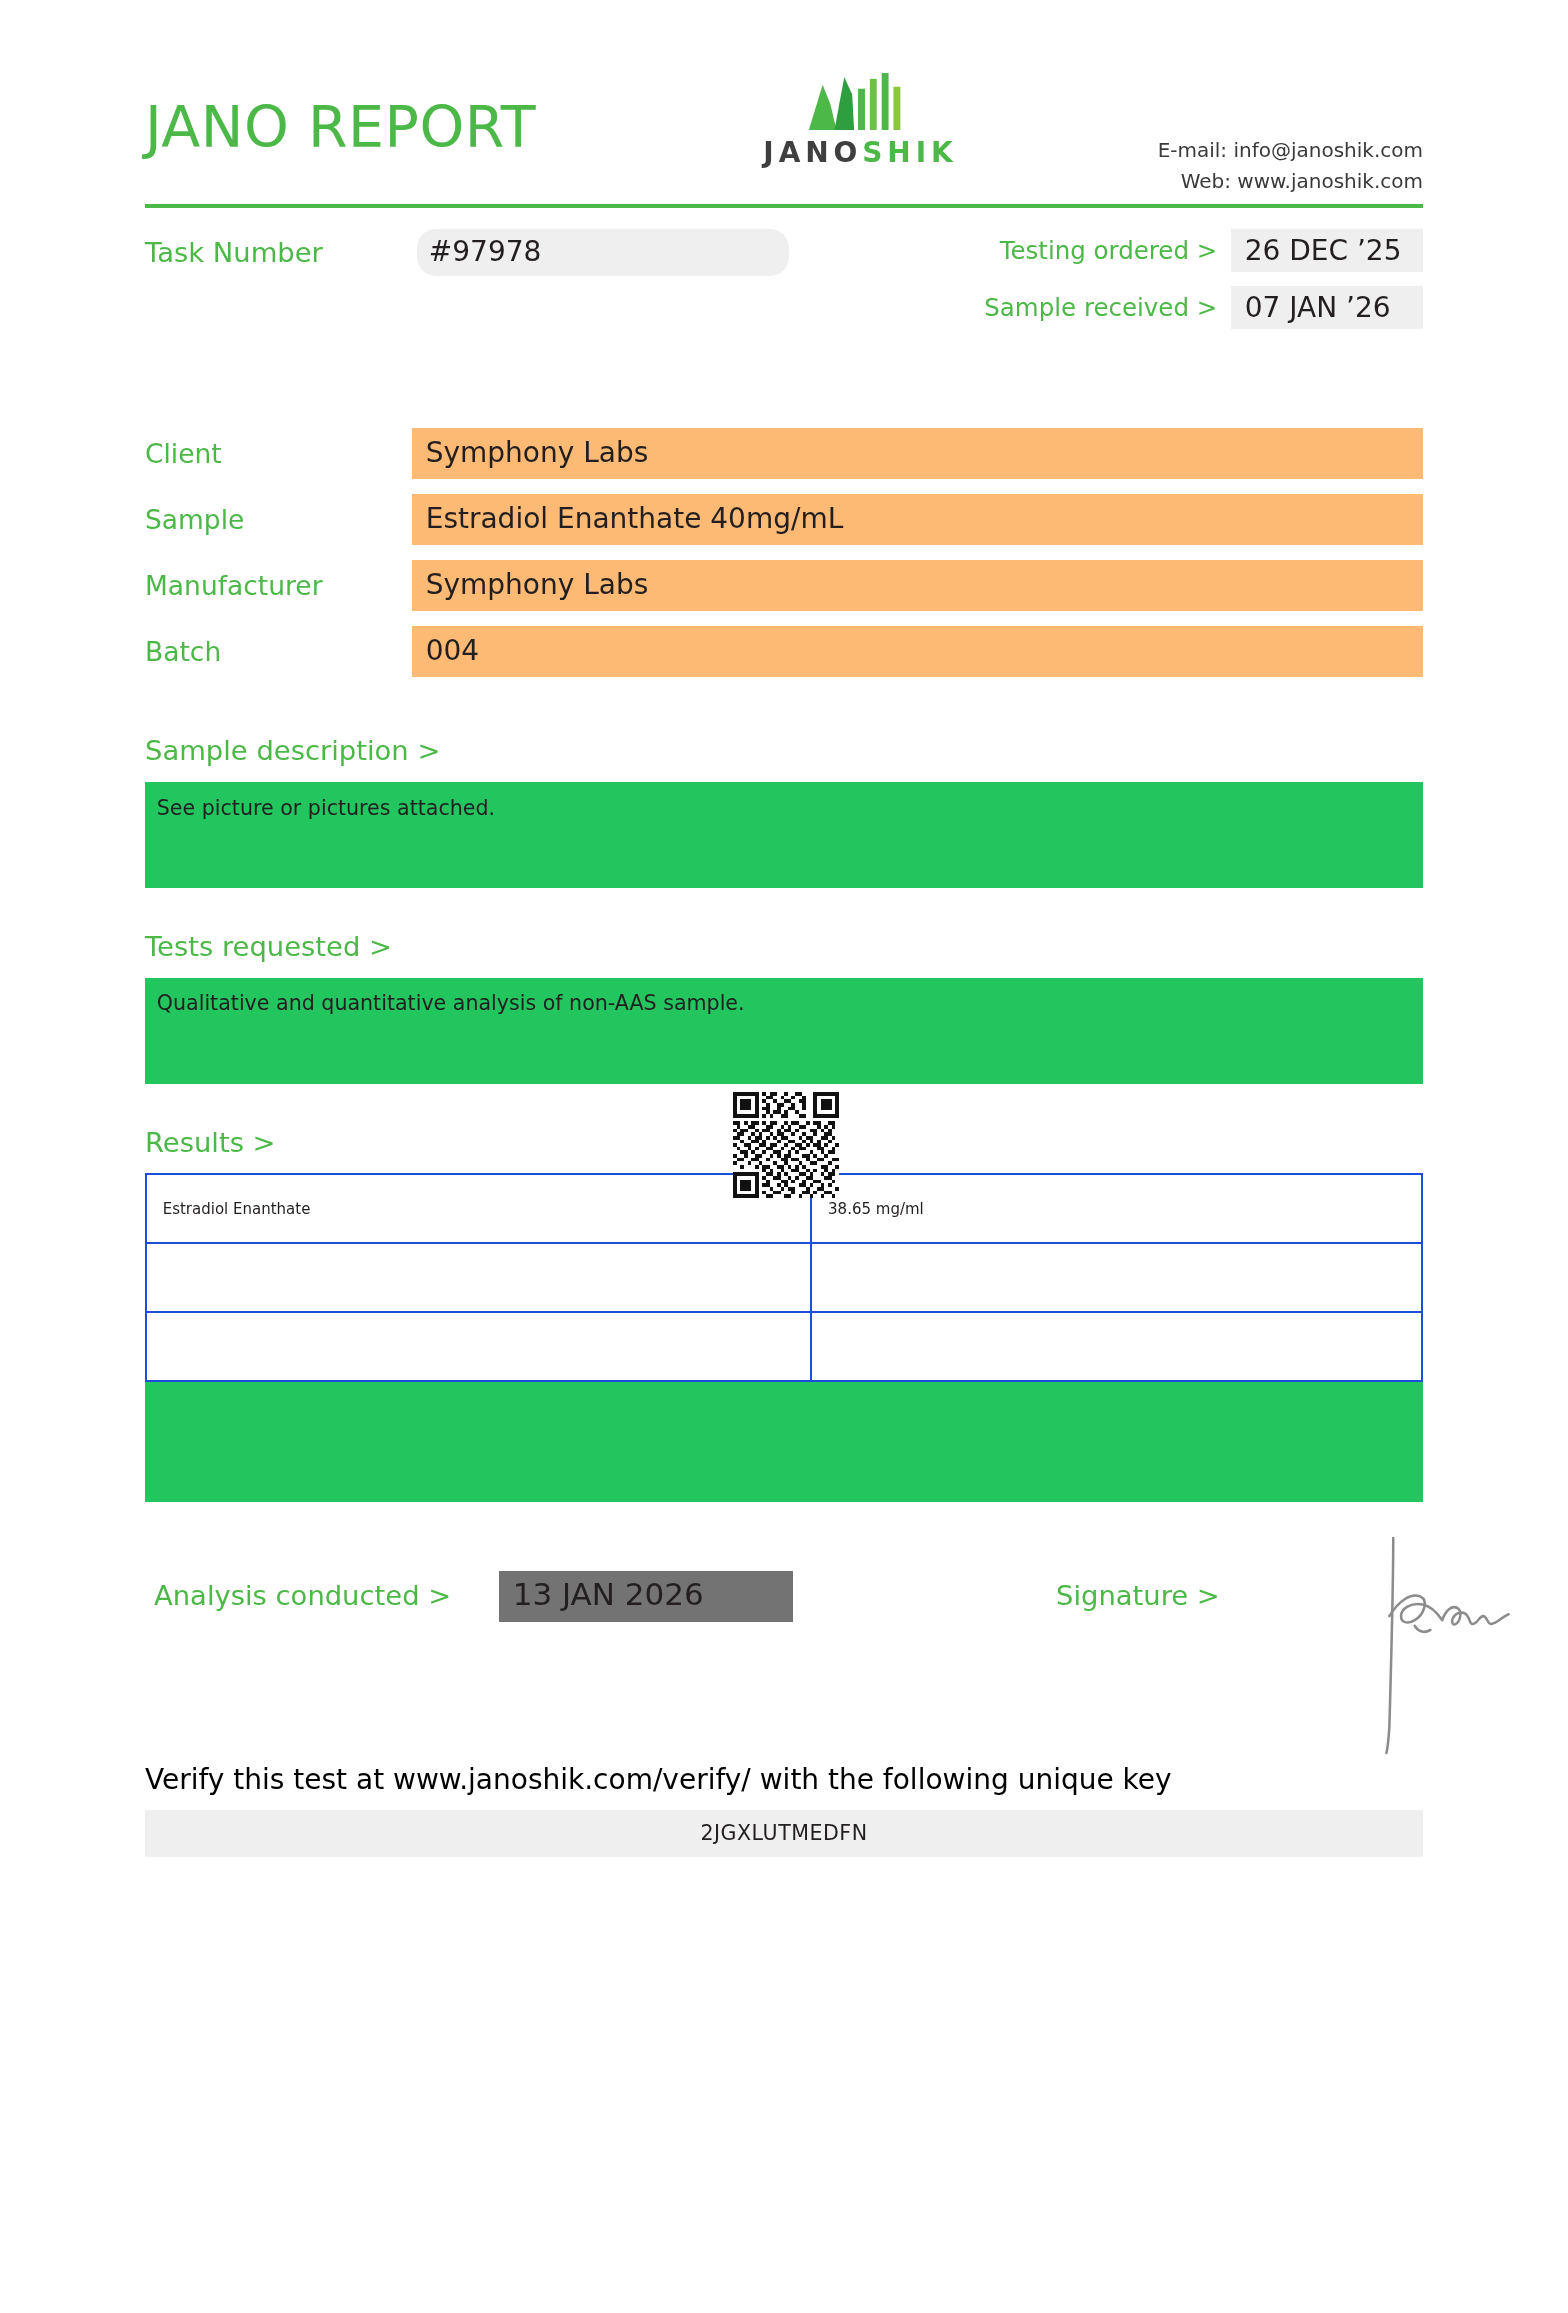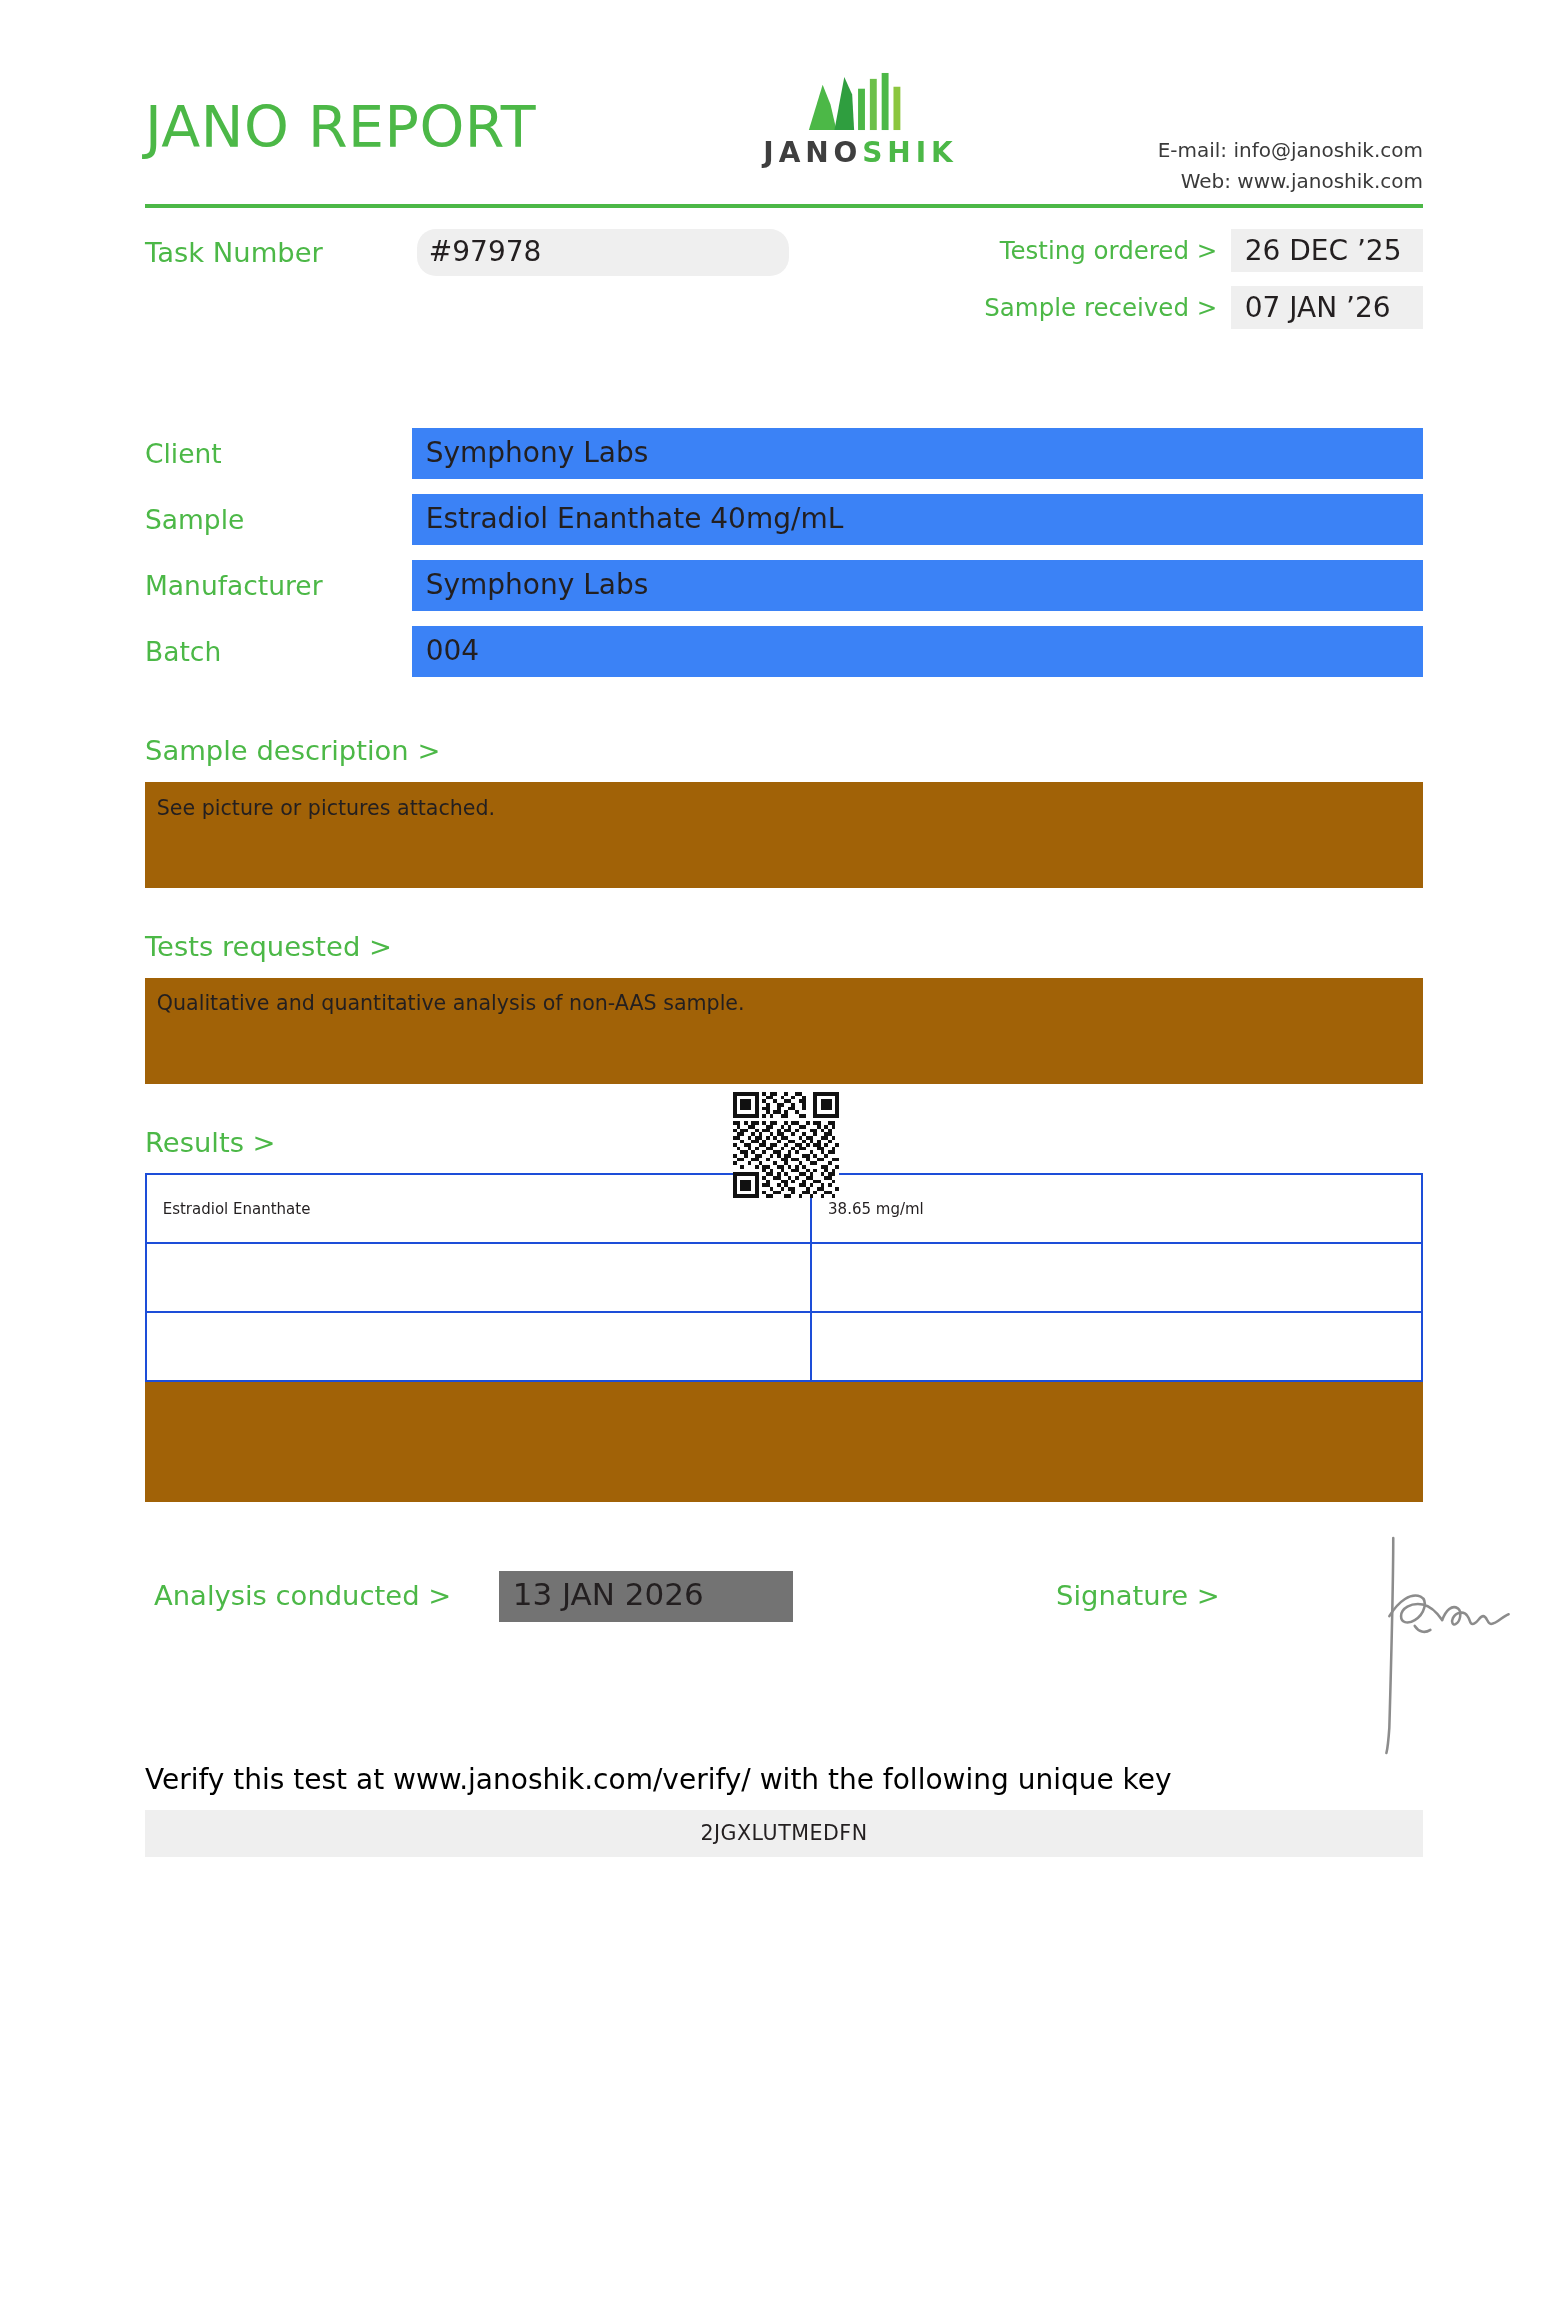--- a/index.html
+++ b/index.html
@@ -139,33 +139,33 @@
     top: 9.8px;
     font-size: 26.5px;
     color: #4cb847;
   }
   .field-value {
     position: absolute;
     left: 267px;
     right: 0;
     top: 0;
     height: 51px;
-    background: #3b82f6;
+    background: #fdba74;
     font-size: 28px;
     padding: 7.8px 13.7px;
     box-sizing: border-box;
   }
   
   .section-title {
     font-size: 27.4px;
     color: #4cb847;
     margin: 43px 0 15.7px 0;
   }
   .section-box {
-    background: #a16207;
+    background: #22c55e;
     min-height: 106px;
     font-size: 20.6px;
     padding: 13.7px 11.8px;
     box-sizing: border-box;
     color: #231f20;
   }
   .results-head {
     position: relative;
   }
   .qr {

